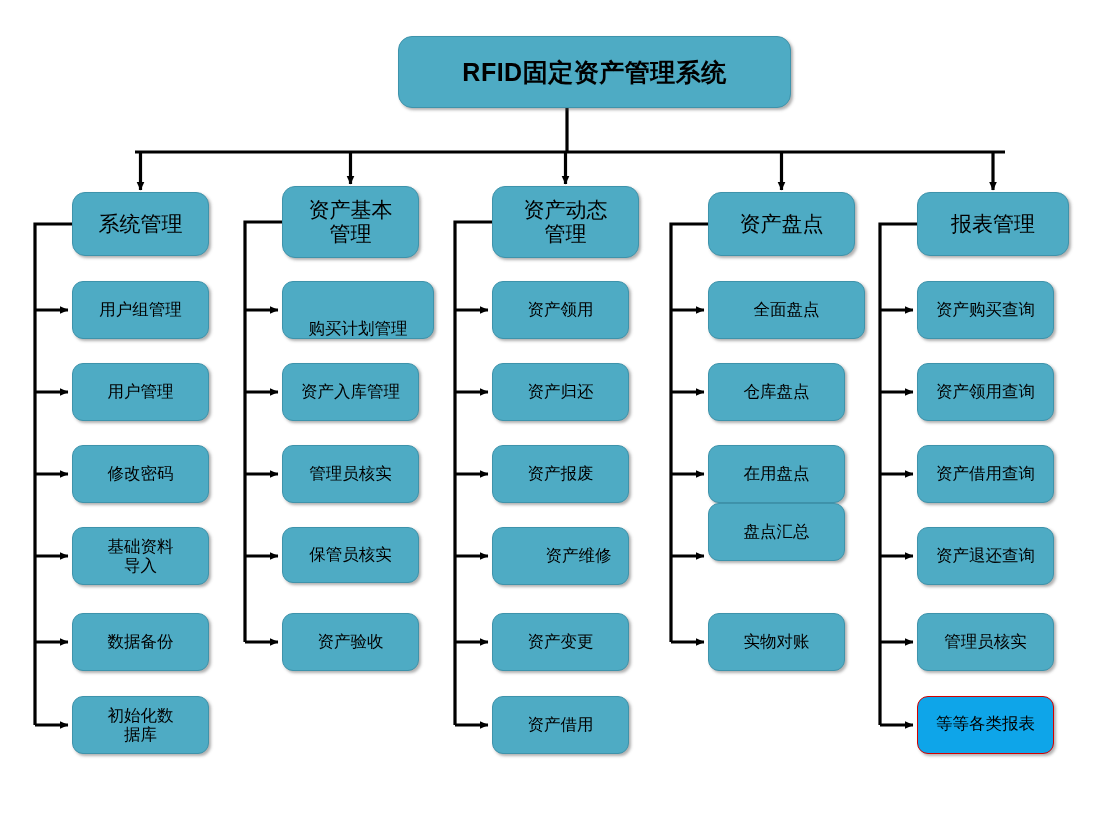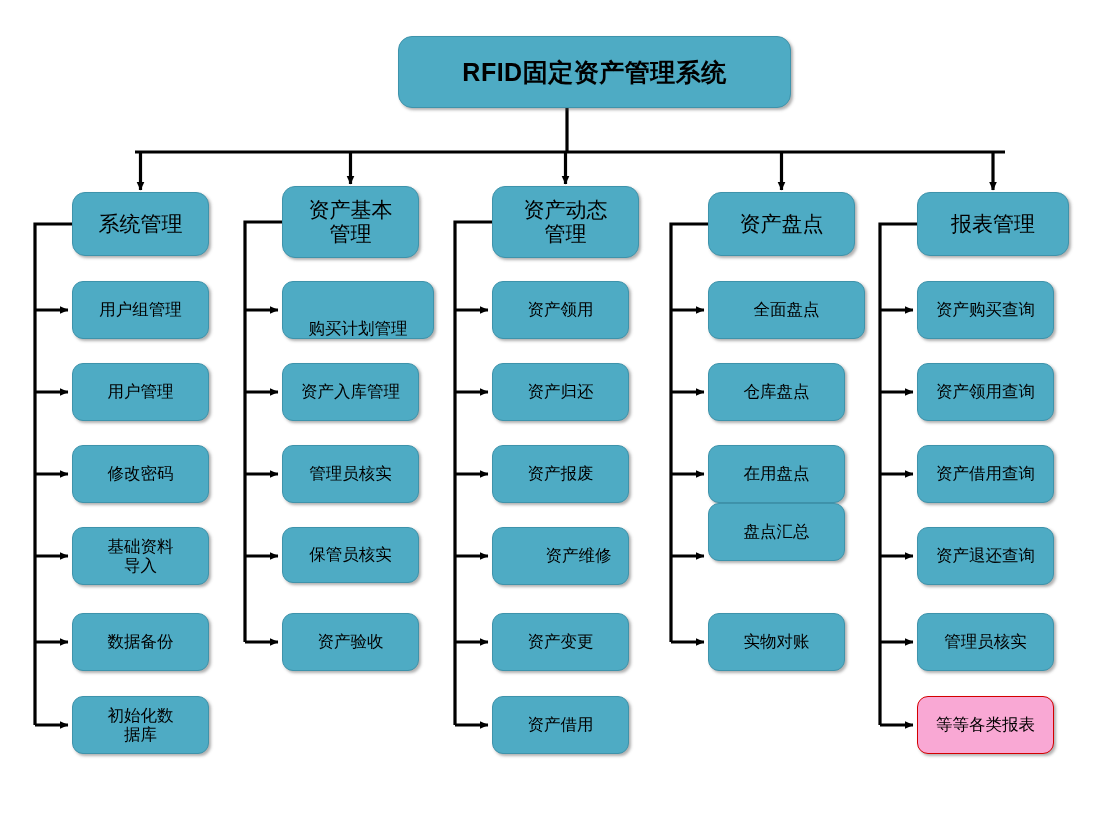--- a/index.html
+++ b/index.html
@@ -22,21 +22,21 @@
   }
   .node.root{
     font-family:"Liberation Sans","DejaVu Sans",sans-serif;
     font-weight:bold;
     font-size:25px;
     letter-spacing:0.5px;
     border-radius:14px;
   }
   .node.head{font-size:21px;border-radius:13px;}
   .node.leaf{font-size:16.5px;}
-  .node.alert{background:#f9a8d4;border-color:#D40000;}
+  .node.alert{background:#0ea5e9;border-color:#D40000;font-family:Liberation Mono, monospace;}
   .node .txt{display:block;width:100%;padding:0 4px;box-sizing:border-box;}
 </style>
 </head>
 <body>
 
 <div id="stage">
 
   <svg id="wires" viewBox="0 0 1115 813" xmlns="http://www.w3.org/2000/svg">
     <defs>
       <marker id="arw" markerWidth="9" markerHeight="9" refX="8.2" refY="4.5" orient="auto" markerUnits="userSpaceOnUse">

